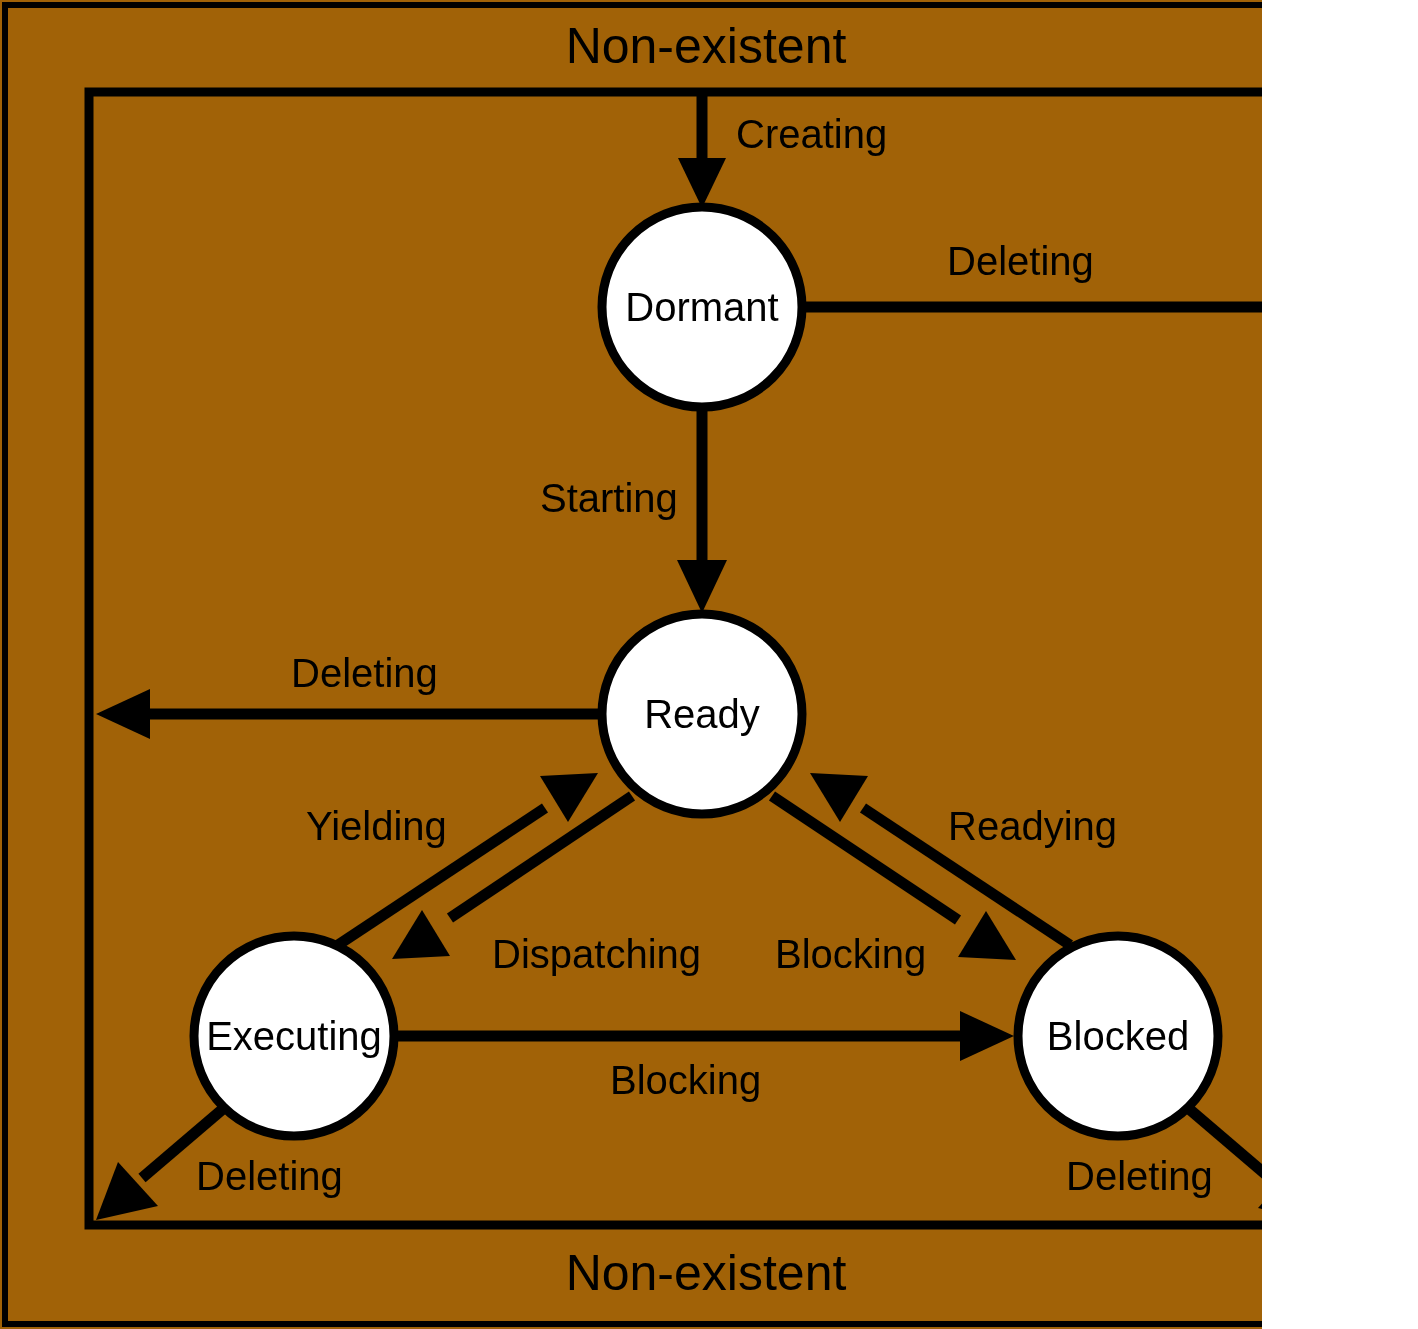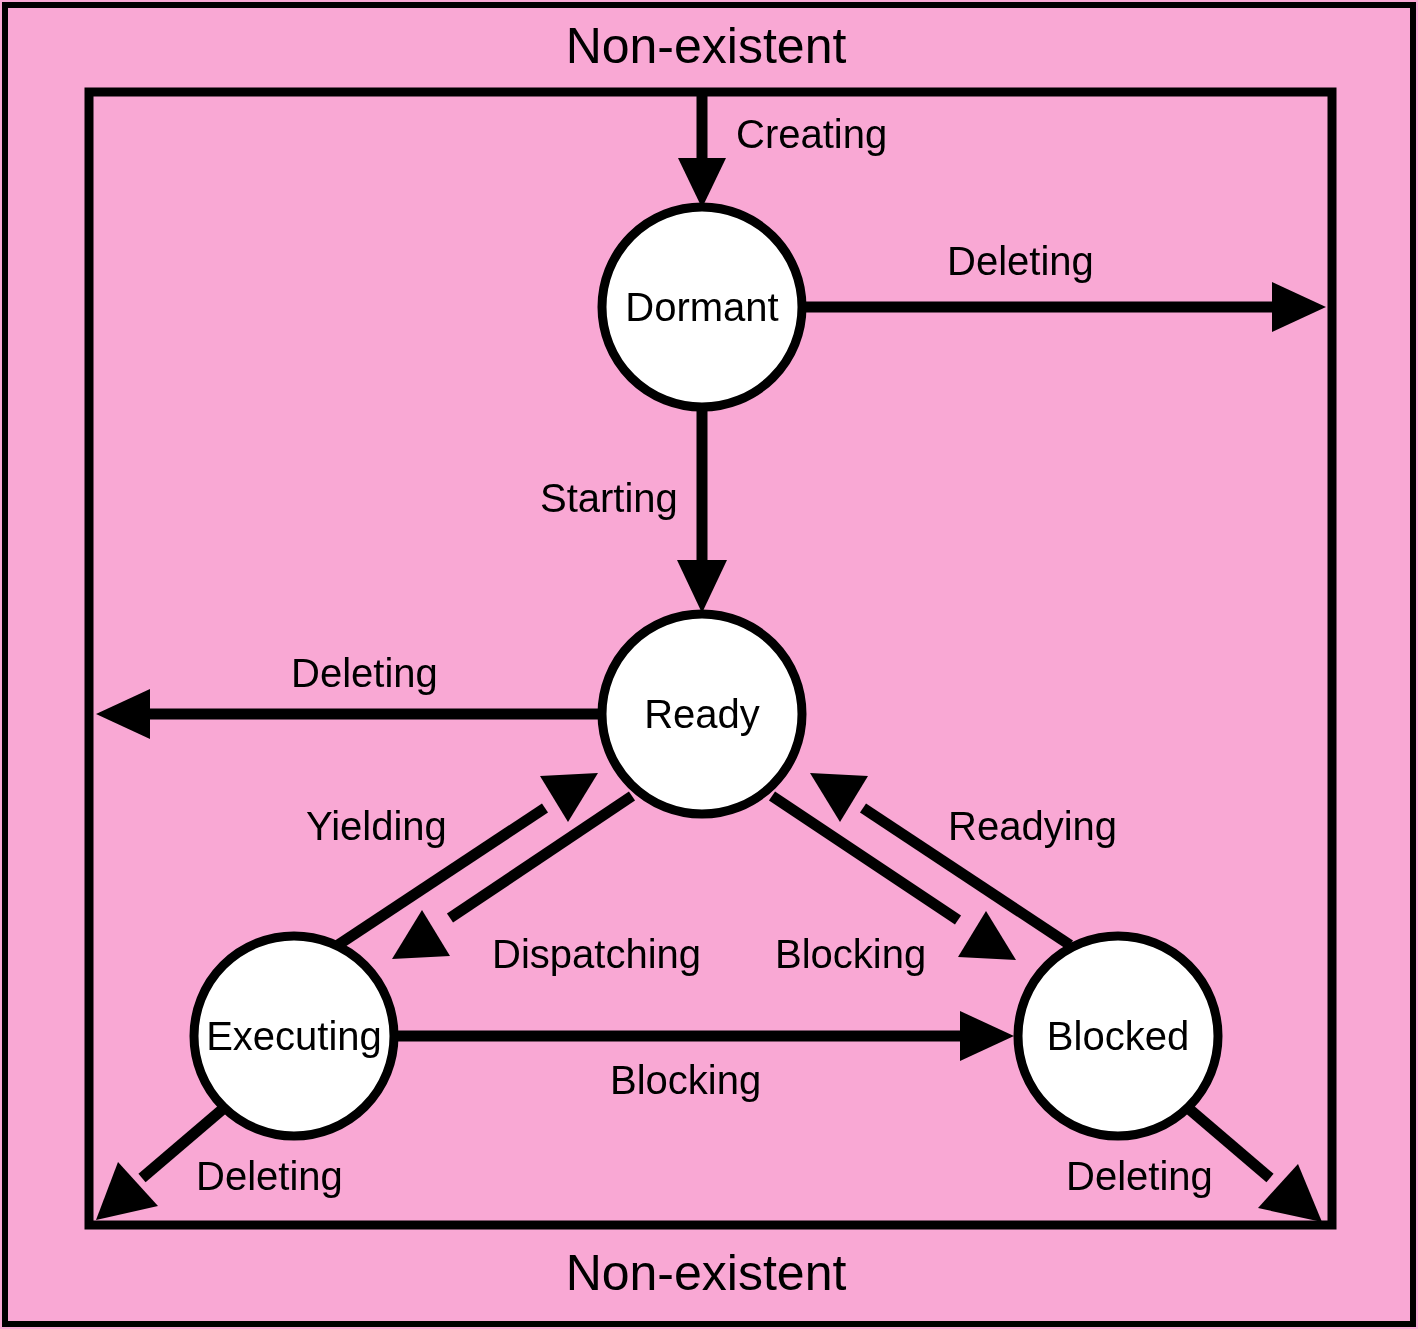--- a/index.html
+++ b/index.html
@@ -7,24 +7,24 @@
     padding: 0;
     background: #ffffff;
   }
   body {
     width: 1418px;
     height: 1329px;
     font-family: "Liberation Sans", sans-serif;
   }
   #diagram-root {
     position: relative;
-    width: 1418px;
+    width: 1262px;
     height: 1329px;
     overflow: hidden;
-    background: #f9a8d4;
+    background: #a16207;
   }
   svg.diagram-canvas {
     display: block;
     width: 1418px;
     height: 1329px;
   }
   .state-label,
   .transition-label,
   .region-label {
     font-family: "Liberation Sans", sans-serif;

